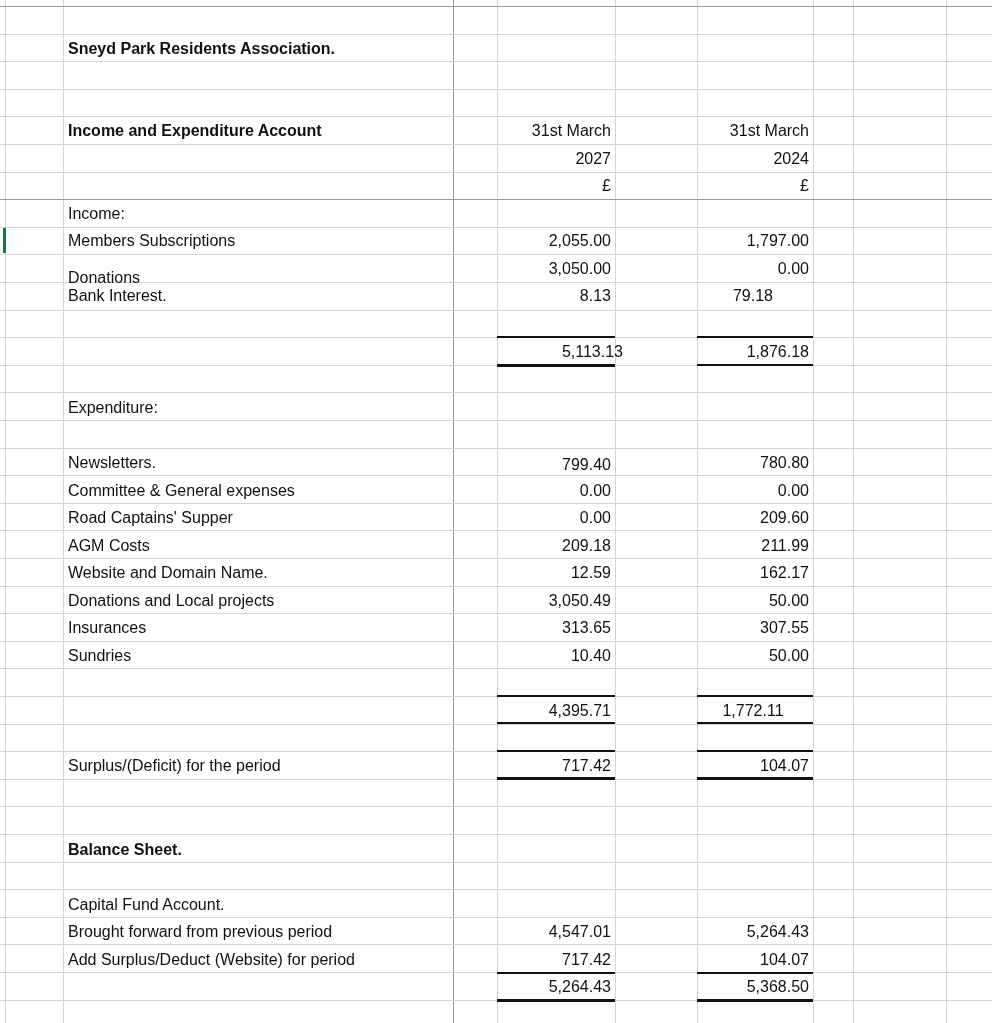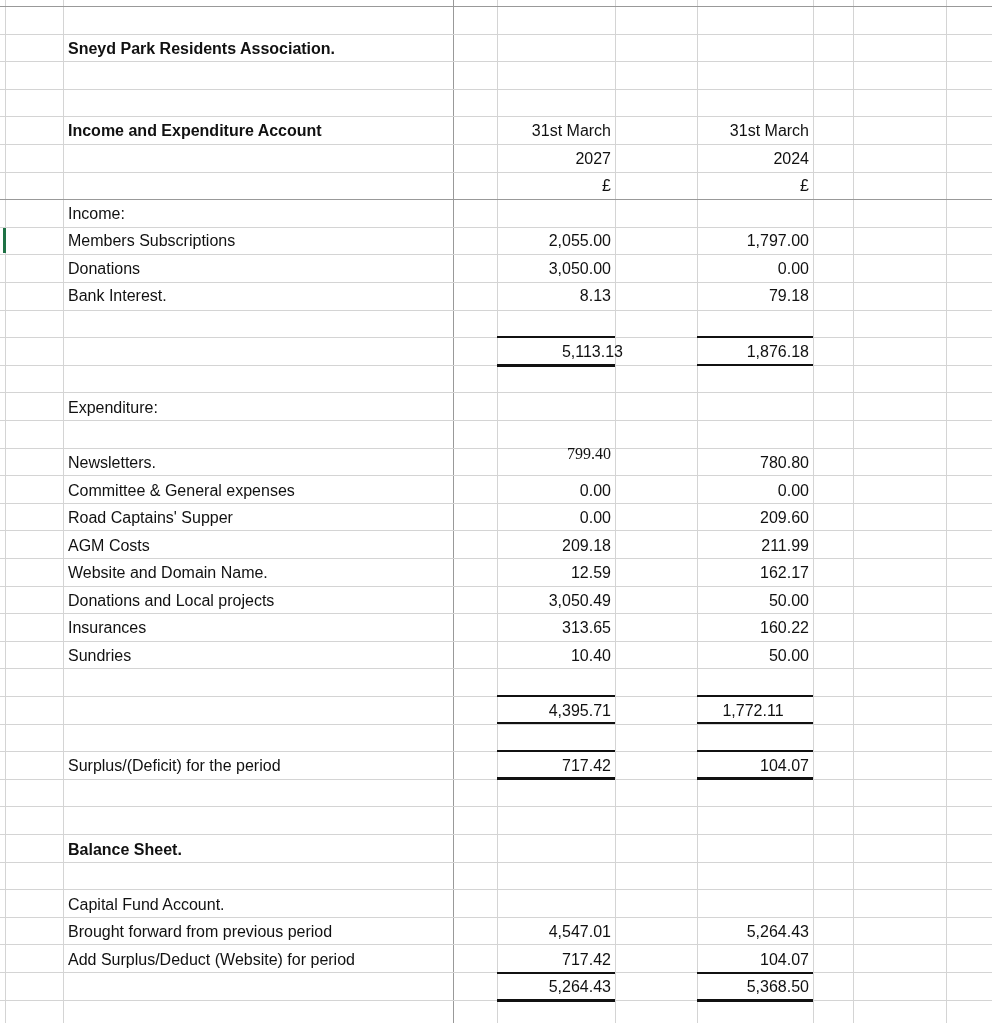--- a/index.html
+++ b/index.html
@@ -84,42 +84,42 @@
 <div class="cell c2" style="top:172px;">£</div>
 
 <div class="cell lab" style="top:200px;">Income:</div>
 
 <div>
 <div class="cell lab" style="top:227px;">Members Subscriptions</div>
 <div class="cell c1" style="top:227px;">2,055.00</div>
 <div class="cell c2" style="top:227px;">1,797.00</div>
 </div>
 <div>
-<div class="cell lab" style="top:255px;">Donations</div>
+<div class="cell lab" style="top:264px;">Donations</div>
 <div class="cell c1" style="top:255px;">3,050.00</div>
 <div class="cell c2" style="top:255px;">0.00</div>
 </div>
 <div>
 <div class="cell lab" style="top:282px;">Bank Interest.</div>
 <div class="cell c1" style="top:282px;">8.13</div>
-<div class="cell c2" style="top:282px;">79.18</div>
+<div class="cell c2" style="top:282px;text-align:center;">79.18</div>
 </div>
 
 <div class="top-b" style="top:336px;left:497px;width:118px;"></div>
 <div class="top-b" style="top:336px;left:697px;width:116px;"></div>
 <div class="cell c1" style="top:338px;padding-left:12px;">5,113.13</div>
 <div class="cell c2" style="top:338px;">1,876.18</div>
 <div class="bot-b" style="top:364px;left:497px;width:118px;"></div>
 <div class="top-b" style="top:364px;left:697px;width:116px;"></div>
 
 <div class="cell lab" style="top:394px;">Expenditure:</div>
 
 <div>
 <div class="cell lab" style="top:449px;">Newsletters.</div>
-<div class="cell c1" style="top:440px;font-family:Liberation Serif, serif;">799.40</div>
+<div class="cell c1" style="top:451px;">799.40</div>
 <div class="cell c2" style="top:449px;">780.80</div>
 </div>
 <div>
 <div class="cell lab" style="top:477px;">Committee &amp; General expenses</div>
 <div class="cell c1" style="top:477px;">0.00</div>
 <div class="cell c2" style="top:477px;">0.00</div>
 </div>
 <div>
 <div class="cell lab" style="top:504px;">Road Captains' Supper</div>
 <div class="cell c1" style="top:504px;">0.00</div>
@@ -136,21 +136,21 @@
 <div class="cell c2" style="top:559px;">162.17</div>
 </div>
 <div>
 <div class="cell lab" style="top:587px;">Donations and Local projects</div>
 <div class="cell c1" style="top:587px;">3,050.49</div>
 <div class="cell c2" style="top:587px;">50.00</div>
 </div>
 <div>
 <div class="cell lab" style="top:614px;">Insurances</div>
 <div class="cell c1" style="top:614px;">313.65</div>
-<div class="cell c2" style="top:614px;">160.22</div>
+<div class="cell c2" style="top:614px;">307.55</div>
 </div>
 <div>
 <div class="cell lab" style="top:642px;">Sundries</div>
 <div class="cell c1" style="top:642px;">10.40</div>
 <div class="cell c2" style="top:642px;">50.00</div>
 </div>
 
 <div class="top-b" style="top:695px;left:497px;width:118px;"></div>
 <div class="top-b" style="top:695px;left:697px;width:116px;"></div>
 <div class="cell c1" style="top:697px;">4,395.71</div>

